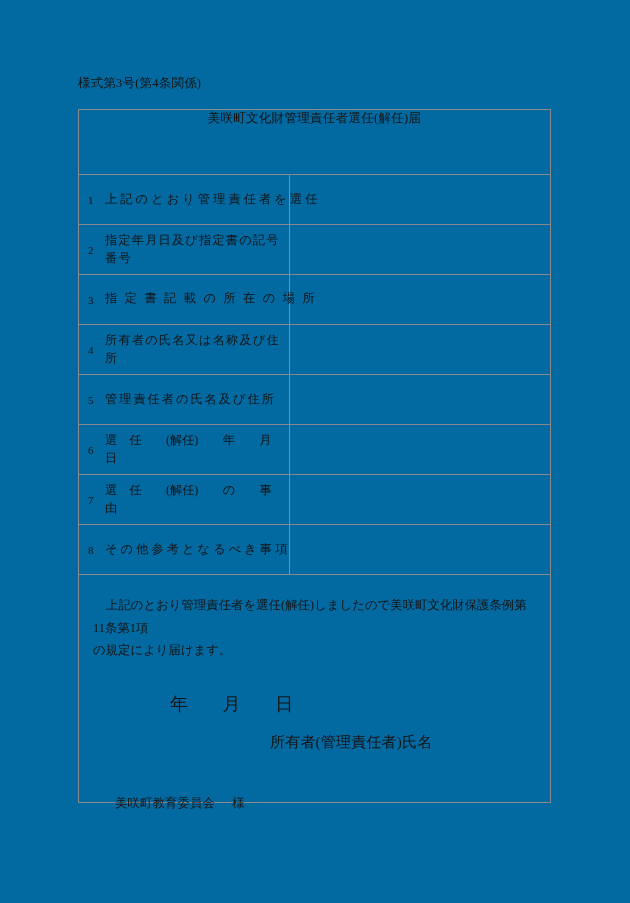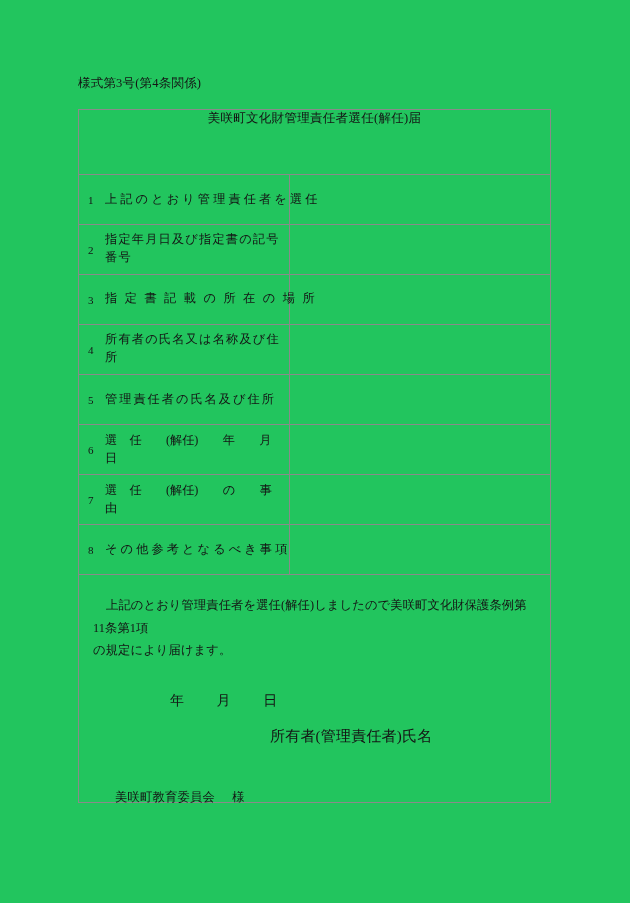--- a/index.html
+++ b/index.html
@@ -12,21 +12,21 @@
     background: #ffffff;
     font-family: "Liberation Serif", "DejaVu Serif", serif;
     color: #1a1a1a;
     -webkit-font-smoothing: antialiased;
   }
 
   .page {
     position: relative;
     width: 630px;
     height: 903px;
-    background: #22c55e;
+    background: #0369a1;
     overflow: hidden;
   }
 
   
   .form-number {
     position: absolute;
     left: 78px;
     top: 75px;
     font-size: 12.5px;
     letter-spacing: 0.2px;
@@ -114,21 +114,20 @@
     letter-spacing: 2.0px;
     white-space: nowrap;
   }
   .label-text.spread-xwide {
     letter-spacing: 7.5px;
     white-space: nowrap;
     font-family: Liberation Mono, monospace;
   }
   .label-text.wrap {
     letter-spacing: 1.2px;
-    font-family: Liberation Mono, monospace;
   }
 
   
   .statement {
     position: relative;
     padding: 19px 14px 0 14px;
     box-sizing: border-box;
   }
   .statement p {
     margin: 0;
@@ -138,21 +137,21 @@
     color: #141414;
     font-family: Liberation Serif, serif;
   }
   .statement p.body {
     text-indent: 13px;
   }
 
   .date-line {
     margin-top: 30px;
     margin-left: 77px;
-    font-size: 14px;
+    font-size: 18px;
     letter-spacing: 0.2px;
     color: #141414;
   }
   .date-line .gap {
     display: inline-block;
     width: 25px;
   }
 
   .signature-line {
     margin-top: 17px;

